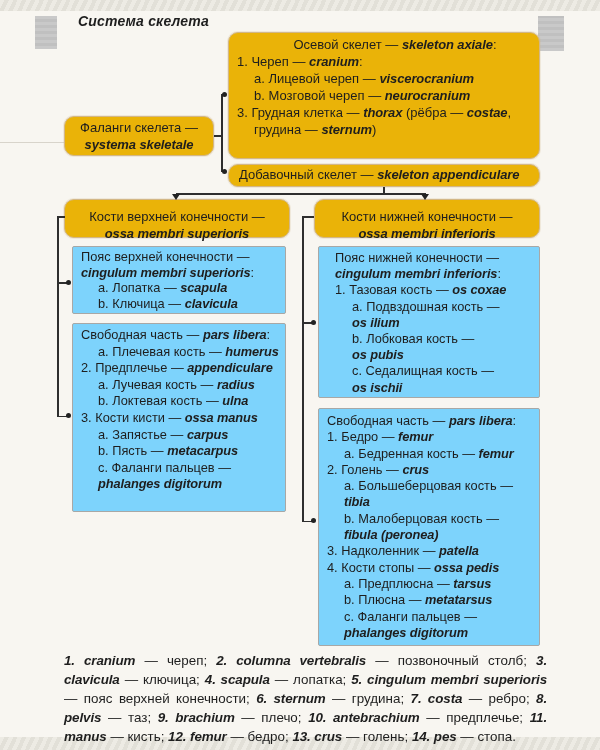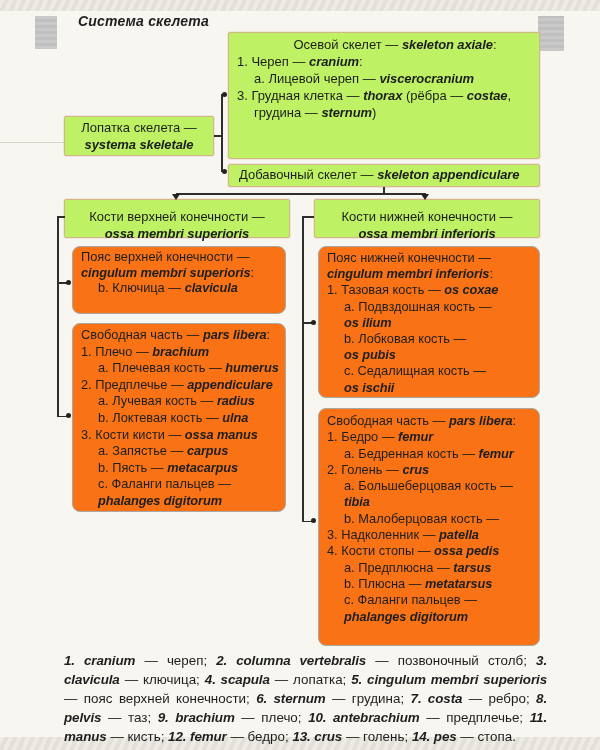--- a/index.html
+++ b/index.html
@@ -26,40 +26,40 @@
   .corner.right{left:538px;top:16px;width:26px;height:35px;}
   .title{
     position:absolute;left:78px;top:13px;
     font-size:14px;font-weight:bold;font-style:italic;letter-spacing:.2px;
   }
   .bx{
     position:absolute;box-sizing:border-box;
     font-size:13px;
   }
   .tan{
-    border:1.5px solid #d3b787;border-radius:2px;background:#bef264;
+    border:1.5px solid #d3b787;border-radius:10px;background:#eab308;
     box-shadow:0 0 0 1px rgba(211,183,135,.22);
   }
   .gry{
-    border:1px solid #a8a8a6;border-radius:8px;background:#f97316;
+    border:1px solid #a8a8a6;border-radius:2px;background:#7dd3fc;
   }
   .ln{white-space:nowrap;}
   .wrap .ln{white-space:normal;}
   .i1{padding-left:17px;}
   .ac{text-align:center;}
   .lat{font-weight:bold;font-style:italic;letter-spacing:-0.1px;}
 
   #b-axial{left:228px;top:32px;width:312px;height:127px;line-height:16.9px;padding:4px 8px;}
   #b-root{left:64px;top:116px;width:150px;height:40px;line-height:17px;padding:2px 4px;}
   #b-append{left:228px;top:164px;width:312px;height:23px;line-height:19px;padding:0 0 0 10px;}
   #b-upper{left:64px;top:199px;width:226px;height:39px;line-height:17px;padding:8px;}
   #b-lower{left:314px;top:199px;width:226px;height:39px;line-height:17px;padding:8px;}
   #b-upper-girdle{left:72px;top:246px;width:214px;height:68px;line-height:15.6px;padding:2px 8px;font-size:12.8px;}
   #b-upper-free{left:72px;top:323px;width:214px;height:189px;line-height:16.6px;padding:3px 8px;font-size:12.8px;}
-  #b-lower-girdle{left:318px;top:246px;width:222px;height:152px;line-height:16.2px;padding:3px 8px;font-size:12.8px;}
+  #b-lower-girdle{left:318px;top:246px;width:222px;height:152px;line-height:16.2px;padding:3px 16px;font-size:12.8px;}
   #b-lower-free{left:318px;top:408px;width:222px;height:238px;line-height:16.3px;padding:4px 8px;font-size:12.8px;}
 
   .cn{position:absolute;background:#2e2e2e;}
   .dot{position:absolute;width:5px;height:5px;border-radius:50%;background:#222;}
   .arr{
     position:absolute;width:0;height:0;
     border-left:4px solid transparent;border-right:4px solid transparent;
     border-top:6px solid #222;
   }
   .artifact{position:absolute;left:0;top:142px;width:64px;height:1px;background:rgba(120,110,90,.25);}
@@ -80,46 +80,47 @@
   <div class="corner left"></div>
   <div class="corner right"></div>
   <div class="artifact"></div>
 
   <div class="title">Система скелета</div>
 
   <div class="bx tan" id="b-axial">
       <div class="ln ac" style="margin-left: 22px;"><span>Осевой скелет — </span><span class="lat">skeleton axiale</span><span>:</span></div>
       <div class="ln"><span>1. Череп — </span><span class="lat">cranium</span><span>:</span></div>
       <div class="ln i1"><span>a. Лицевой череп — </span><span class="lat">viscerocranium</span></div>
+      <div class="ln i1"><span>b. Мозговой череп — </span><span class="lat">neurocranium</span></div>
       <div class="ln"><span>3. Грудная клетка — </span><span class="lat">thorax</span><span> (рёбра — </span><span class="lat">costae</span><span>,</span></div>
       <div class="ln i1"><span>грудина — </span><span class="lat">sternum</span><span>)</span></div>
     </div>
   <div class="bx tan ac" id="b-root">
-      <div class="ln ac"><span>Лопатка скелета —</span></div>
+      <div class="ln ac"><span>Фаланги скелета —</span></div>
       <div class="ln ac"><span class="lat">systema skeletale</span></div>
     </div>
   <div class="bx tan" id="b-append">
       <div class="ln"><span>Добавочный скелет — </span><span class="lat">skeleton appendiculare</span></div>
     </div>
   <div class="bx tan" id="b-upper">
       <div class="ln ac"><span>Кости верхней конечности —</span></div>
       <div class="ln ac"><span class="lat">ossa membri superioris</span></div>
     </div>
   <div class="bx tan" id="b-lower">
       <div class="ln ac"><span>Кости нижней конечности —</span></div>
       <div class="ln ac"><span class="lat">ossa membri inferioris</span></div>
     </div>
   <div class="bx gry" id="b-upper-girdle">
       <div class="ln"><span>Пояс верхней конечности —</span></div>
       <div class="ln"><span class="lat">cingulum membri superioris</span><span>:</span></div>
+      <div class="ln i1"><span>a. Лопатка — </span><span class="lat">scapula</span></div>
       <div class="ln i1"><span>b. Ключица — </span><span class="lat">clavicula</span></div>
     </div>
   <div class="bx gry" id="b-upper-free">
       <div class="ln"><span>Свободная часть — </span><span class="lat">pars libera</span><span>:</span></div>
-      <div class="ln"><span>1. Плечо — </span><span class="lat">brachium</span></div>
       <div class="ln i1"><span>a. Плечевая кость — </span><span class="lat">humerus</span></div>
       <div class="ln"><span>2. Предплечье — </span><span class="lat">appendiculare</span></div>
       <div class="ln i1"><span>a. Лучевая кость — </span><span class="lat">radius</span></div>
       <div class="ln i1"><span>b. Локтевая кость — </span><span class="lat">ulna</span></div>
       <div class="ln"><span>3. Кости кисти — </span><span class="lat">ossa manus</span></div>
       <div class="ln i1"><span>a. Запястье — </span><span class="lat">carpus</span></div>
       <div class="ln i1"><span>b. Пясть — </span><span class="lat">metacarpus</span></div>
       <div class="ln i1"><span>c. Фаланги пальцев —</span></div>
       <div class="ln i1"><span class="lat">phalanges digitorum</span></div>
     </div>
@@ -135,20 +136,21 @@
       <div class="ln i1"><span class="lat">os ischii</span></div>
     </div>
   <div class="bx gry" id="b-lower-free">
       <div class="ln"><span>Свободная часть — </span><span class="lat">pars libera</span><span>:</span></div>
       <div class="ln"><span>1. Бедро — </span><span class="lat">femur</span></div>
       <div class="ln i1"><span>a. Бедренная кость — </span><span class="lat">femur</span></div>
       <div class="ln"><span>2. Голень — </span><span class="lat">crus</span></div>
       <div class="ln i1"><span>a. Большеберцовая кость —</span></div>
       <div class="ln i1"><span class="lat">tibia</span></div>
       <div class="ln i1"><span>b. Малоберцовая кость —</span></div>
+      <div class="ln i1"><span class="lat">fibula (peronea)</span></div>
       <div class="ln"><span>3. Надколенник — </span><span class="lat">patella</span></div>
       <div class="ln"><span>4. Кости стопы — </span><span class="lat">ossa pedis</span></div>
       <div class="ln i1"><span>a. Предплюсна — </span><span class="lat">tarsus</span></div>
       <div class="ln i1"><span>b. Плюсна — </span><span class="lat">metatarsus</span></div>
       <div class="ln i1"><span>c. Фаланги пальцев —</span></div>
       <div class="ln i1"><span class="lat">phalanges digitorum</span></div>
     </div>
 
   <div class="cn" style="left:214px;top:135px;width:9px;height:1.5px;"></div>
   <div class="cn" style="left:221px;top:94px;width:1.5px;height:78px;"></div>

